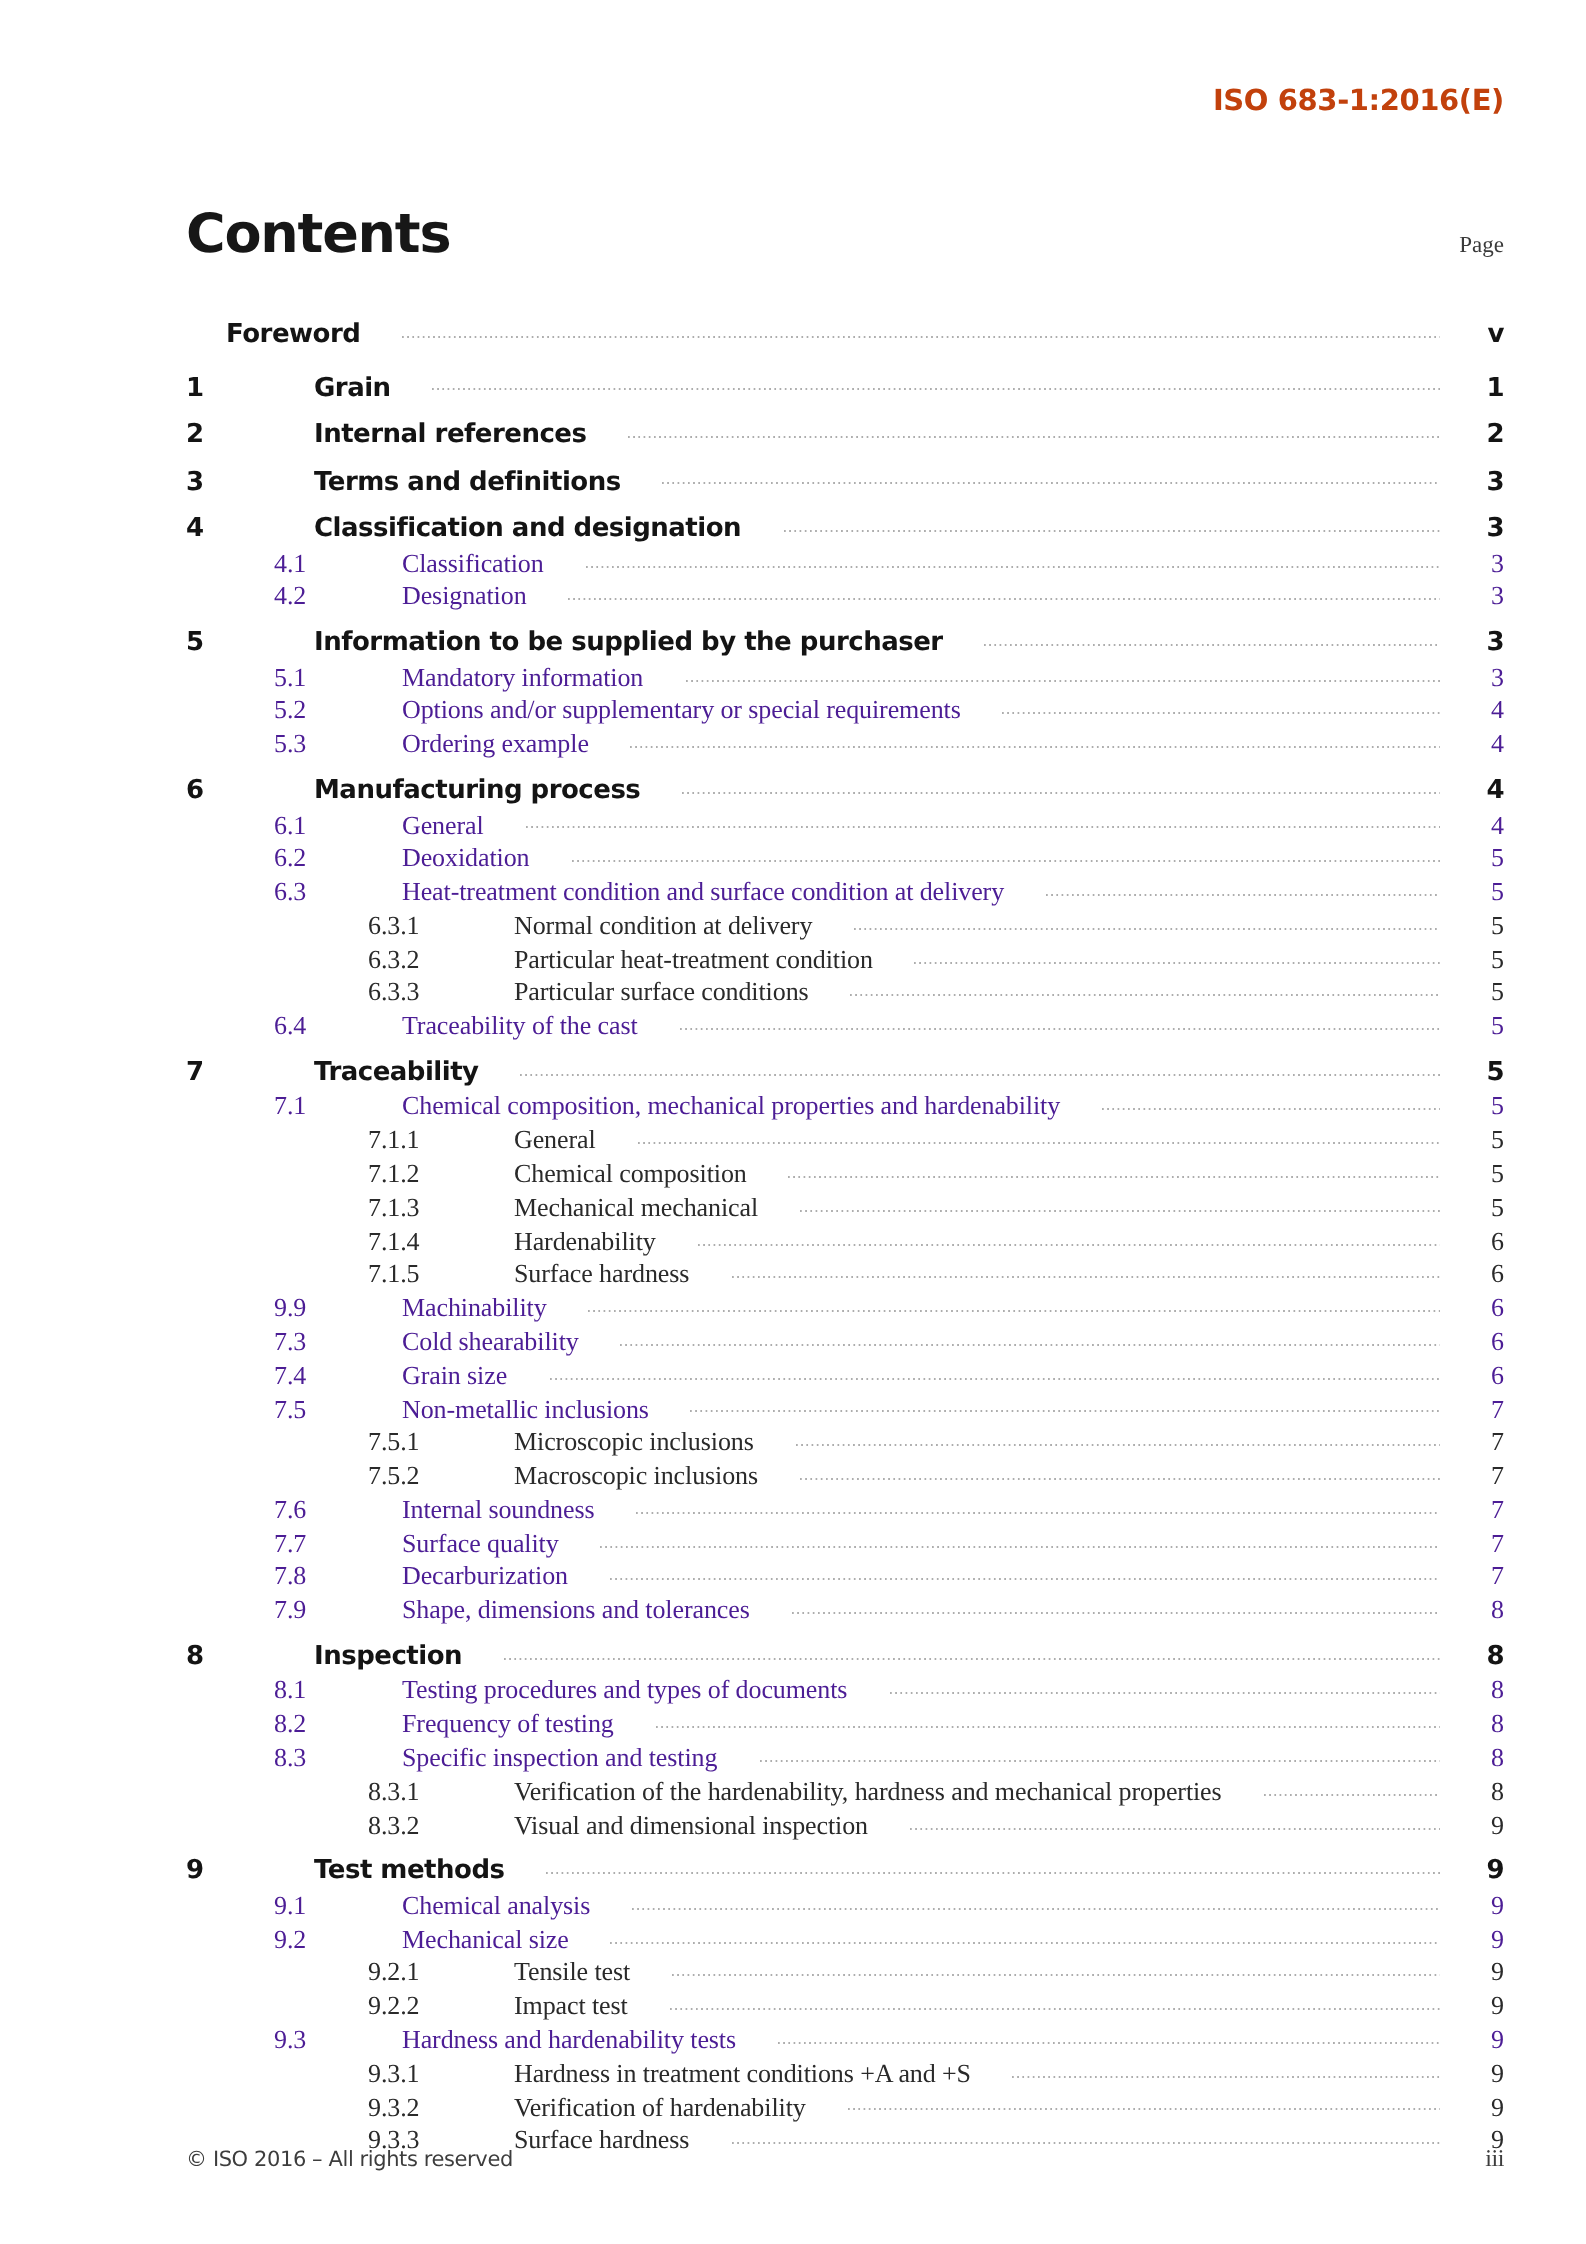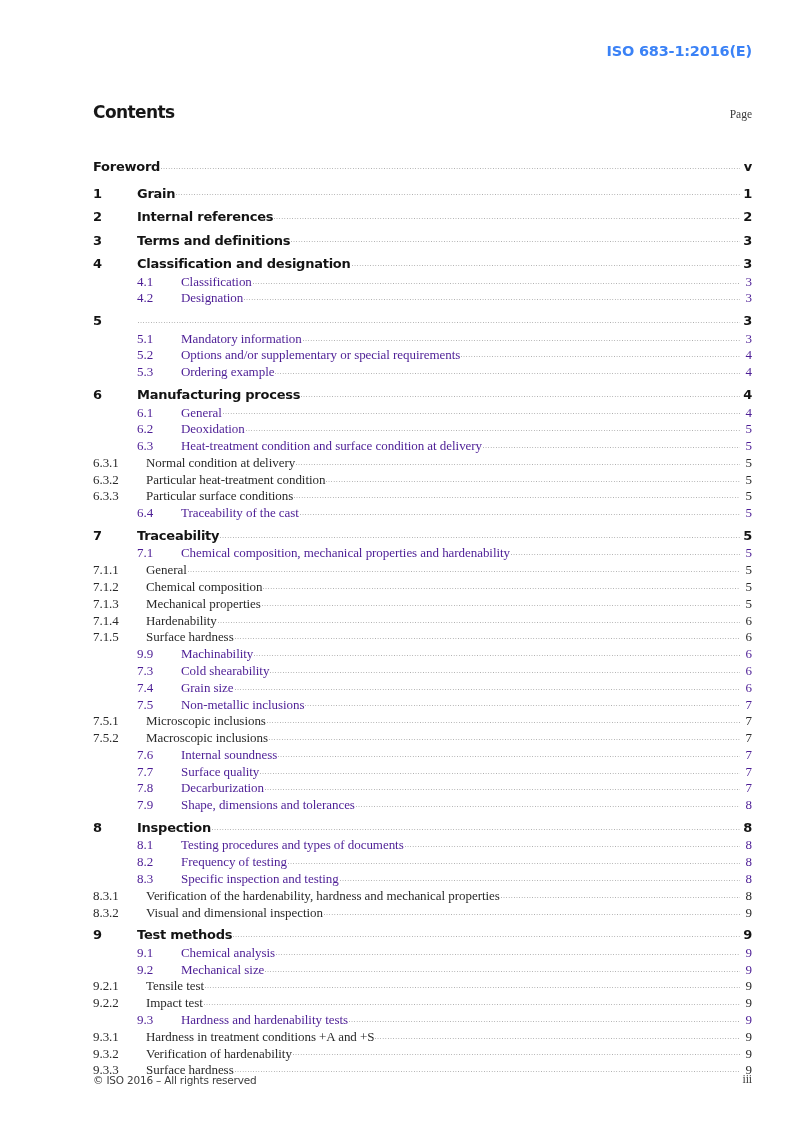--- a/index.html
+++ b/index.html
@@ -21,37 +21,37 @@
   #doc-header {
     position: absolute;
     top: 43px;
     left: 93px;
     right: 41px;
     text-align: right;
     font-family: "DejaVu Sans", "Liberation Sans", sans-serif;
     font-weight: bold;
     font-size: 14.5px;
     letter-spacing: -0.2px;
-    color: #3b82f6;
+    color: #c2410c;
   }
 
   
   #title-row {
     position: absolute;
     top: 104px;
     left: 93px;
     width: 659px;
     display: flex;
     align-items: baseline;
     justify-content: space-between;
   }
   #page-title {
     font-family: "DejaVu Sans", "Liberation Sans", sans-serif;
     font-weight: bold;
-    font-size: 17px;
+    font-size: 27px;
     letter-spacing: -0.6px;
     color: #171717;
     line-height: 1;
   }
   #page-col-label {
     font-family: "Liberation Serif", "DejaVu Serif", serif;
     font-size: 11.5px;
     color: #3a3a3a;
   }
 
@@ -61,20 +61,21 @@
     top: 158px;
     left: 93px;
     width: 659px;
   }
 
   .toc-entry {
     display: flex;
     align-items: baseline;
     width: 100%;
     white-space: nowrap;
+    gap: 20px;
   }
 
   .num {
     flex: 0 0 auto;
     text-align: left;
   }
   .label {
     flex: 0 0 auto;
   }
   .leader {
@@ -144,21 +145,21 @@
   
   .lvl3 {
     font-family: "Liberation Serif", "DejaVu Serif", serif;
     font-weight: normal;
     font-size: 13px;
     letter-spacing: -0.05px;
     color: #2a2a2a;
     margin-top: 0.6px;
     height: 16.2px;
   }
-  .lvl3 .num { width: 53px; }
+  .lvl3 .num { width: 53px; margin-left: 91px; }
   .lvl3 .pg { min-width: 10px; }
 
   
   #doc-footer {
     position: absolute;
     bottom: 35px;
     left: 93px;
     width: 659px;
     display: flex;
     justify-content: space-between;
@@ -218,20 +219,21 @@
       <span class="pg">3</span>
     </div>
     <div class="toc-entry lvl2">
       <span class="num">4.2</span>
       <span class="label">Designation</span>
       <span class="leader"></span>
       <span class="pg">3</span>
     </div>
     <div class="toc-entry lvl1">
       <span class="num">5</span>
+      <span class="label">Information to be supplied by the purchaser</span>
       <span class="leader"></span>
       <span class="pg">3</span>
     </div>
     <div class="toc-entry lvl2">
       <span class="num">5.1</span>
       <span class="label">Mandatory information</span>
       <span class="leader"></span>
       <span class="pg">3</span>
     </div>
     <div class="toc-entry lvl2">
@@ -313,21 +315,21 @@
       <span class="pg">5</span>
     </div>
     <div class="toc-entry lvl3">
       <span class="num">7.1.2</span>
       <span class="label">Chemical composition</span>
       <span class="leader"></span>
       <span class="pg">5</span>
     </div>
     <div class="toc-entry lvl3">
       <span class="num">7.1.3</span>
-      <span class="label">Mechanical properties</span>
+      <span class="label">Mechanical mechanical</span>
       <span class="leader"></span>
       <span class="pg">5</span>
     </div>
     <div class="toc-entry lvl3">
       <span class="num">7.1.4</span>
       <span class="label">Hardenability</span>
       <span class="leader"></span>
       <span class="pg">6</span>
     </div>
     <div class="toc-entry lvl3">

